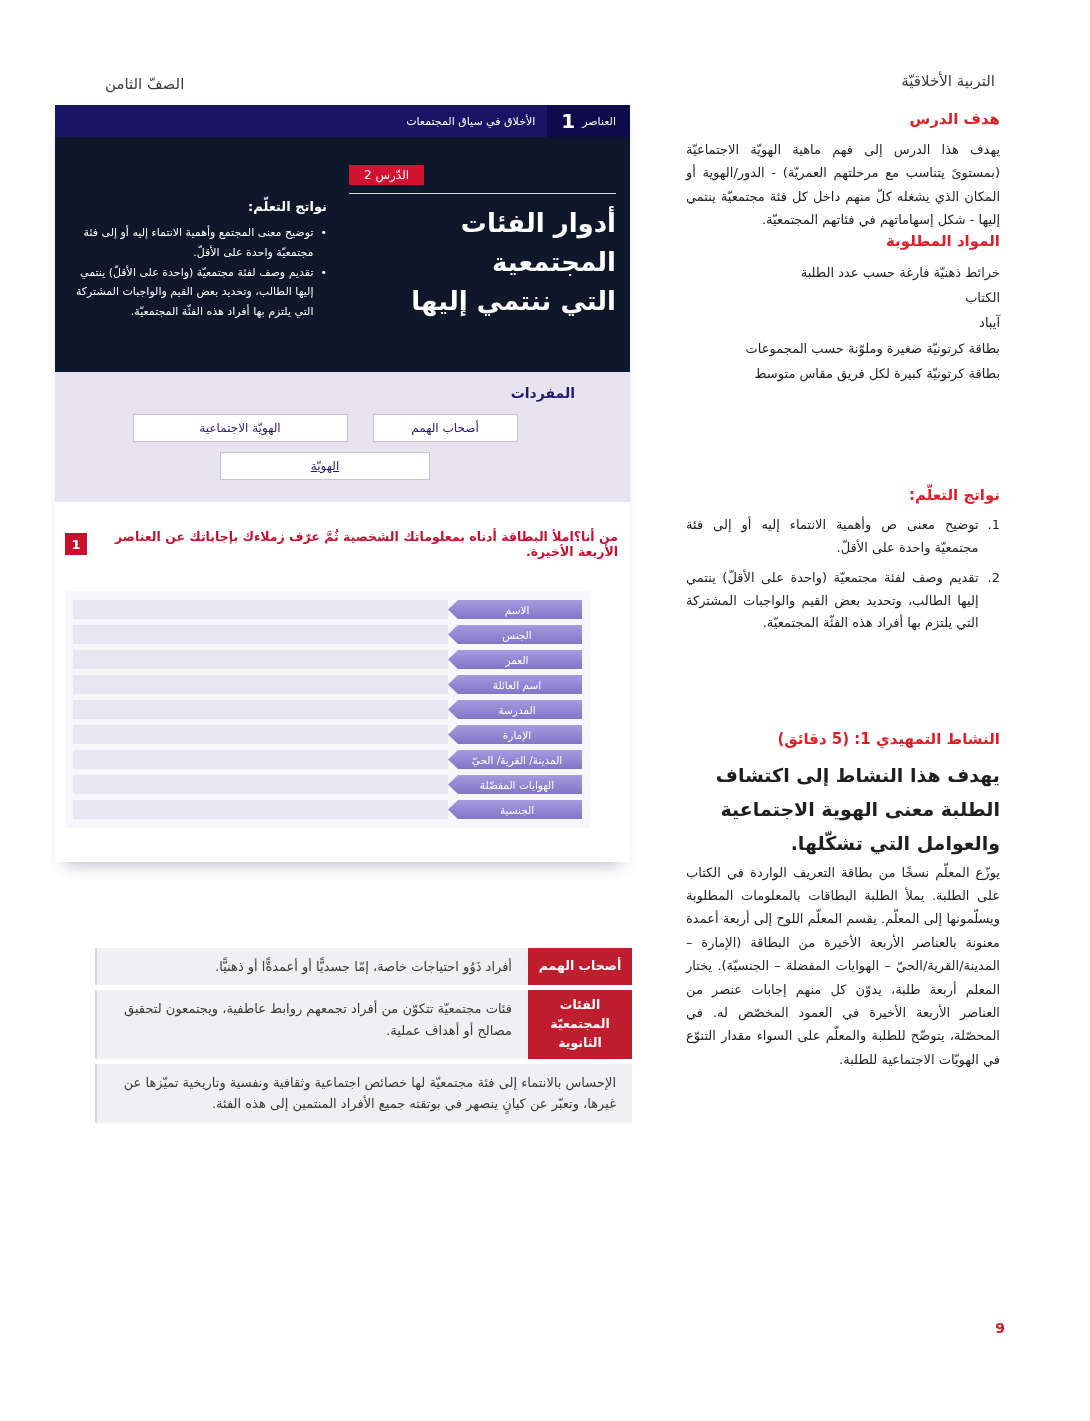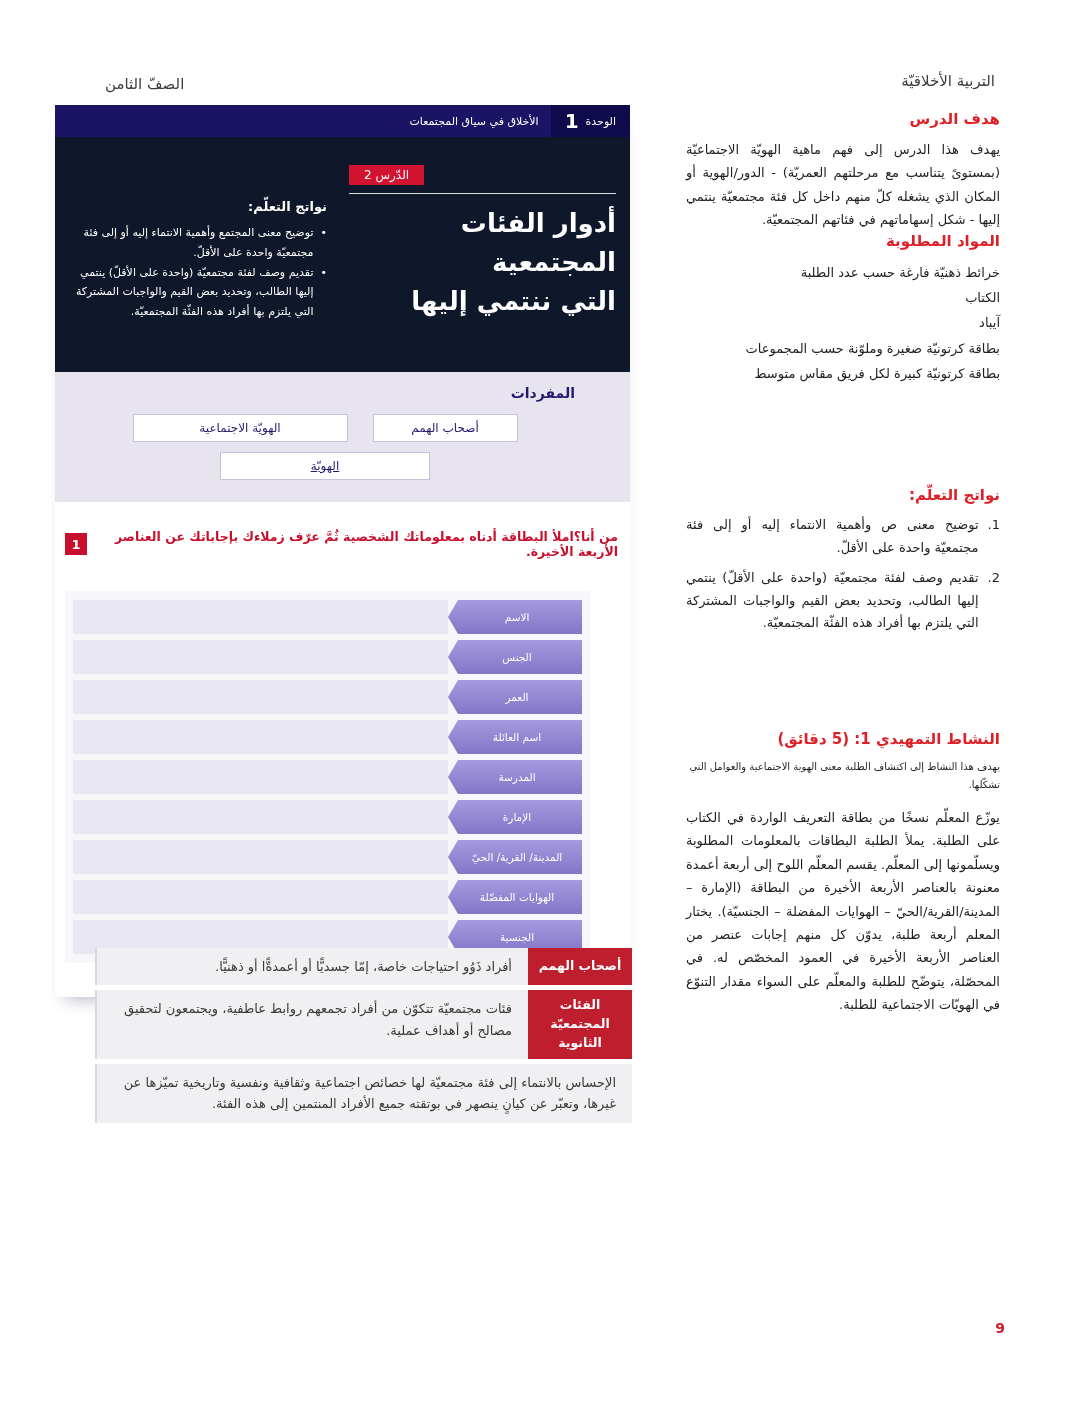--- a/index.html
+++ b/index.html
@@ -40,33 +40,33 @@
                text-align:center; padding:6px 10px; }
   .vb-1 { width:145px; } .vb-2 { width:215px; } .vb-3 { width:210px;text-decoration:underline; }
 
   .activity-line { display:flex; direction:rtl; align-items:center; gap:10px;
                    margin:27px 12px 0 10px; }
   .activity-text { color:#c8102e; font-weight:bold; font-size:12.5px; }
   .num-box { flex:none; width:22px; height:22px; background:#c8102e; color:#fff; font-weight:bold;
              font-size:13px; display:flex; align-items:center; justify-content:center; }
 
   .form-card { margin:32px 40px 0 10px; background:#f7f6fa; padding:9px 8px; }
-  .form-row { display:flex; direction:rtl; height:34px; margin-bottom:6px; }
+  .form-row { display:flex; direction:rtl; height:19px; margin-bottom:6px; }
   .form-row:last-child { margin-bottom:0; }
   .field-tag { flex:none; width:134px; background:linear-gradient(180deg,#a59bdf 0%,#8375c7 100%);
                color:#ffffff; font-size:10.5px; display:flex; align-items:center; justify-content:center;
                clip-path:polygon(10px 0, 100% 0, 100% 100%, 10px 100%, 0 50%); padding-right:4px; padding-left:8px; }
   .field-input { flex:1; background:#e8e6f0; }
   .book-foot { height:34px; }
 
   
   .sidebar { position:absolute; top:110px; right:90px; width:314px; direction:rtl; text-align:right; color:#1f1f1f; }
   .red-head { color:#df1f26; font-size:15px; font-weight:bold; margin-bottom:10px; }
   .body-text { font-size:13px; line-height:1.8; text-align:justify; }
-  .bold-text { font-size:10px; font-weight:normal; line-height:1.8; margin-bottom:12px; }
+  .bold-text { font-size:19px; font-weight:bold; line-height:1.8; }
   .mt-materials { }
   .mt-outcomes  { margin-top:100px; }
   .mt-activity  { margin-top:95px; }
   .materials-list { list-style:none; }
   .materials-list li { font-size:13px; line-height:1.95; }
   .side-outcomes { }
   .so-item { display:flex; gap:9px; font-size:13px; line-height:1.75; margin-bottom:7px; }
   .so-num { flex:none; }
   .so-text { text-align:justify; }
 
@@ -86,21 +86,21 @@
 
 <div class="page">
 
   <div class="hdr-right">التربية الأخلاقيّة</div>
   <div class="hdr-left">الصفّ الثامن</div>
 
   <section class="book-card">
 
     <div class="unit-strip">
       <div class="unit-box">
-        <span class="unit-word">الوحدة</span>
+        <span class="unit-word">العناصر</span>
         <span class="unit-num">1</span>
       </div>
       <div class="unit-title">الأخلاق في سياق المجتمعات</div>
     </div>
 
     <div class="navy-body">
       <div class="title-col">
         <div class="lesson-tag">الدّرس 2</div>
         <div class="title-rule"></div>
         <h1 class="lesson-title">

